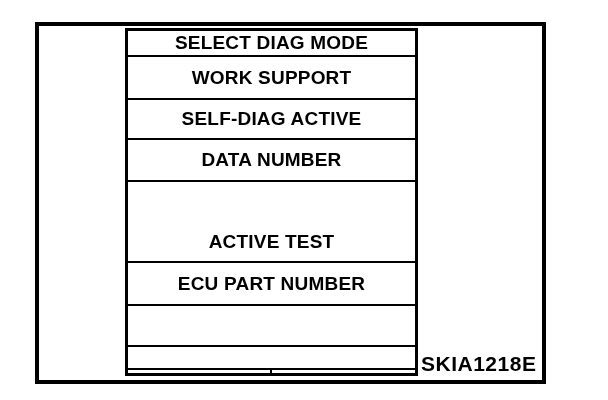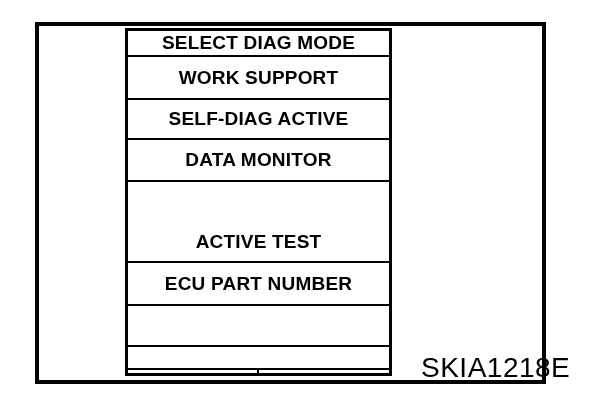--- a/index.html
+++ b/index.html
@@ -22,21 +22,21 @@
     width: 511px;
     height: 362px;
     border: 4px solid #000000;
     box-sizing: border-box;
     background: #ffffff;
   }
   .menu-table {
     position: absolute;
     left: 125px;
     top: 28px;
-    width: 267px;
+    width: 293px;
     height: 348px;
     border: 3px solid #000000;
     box-sizing: border-box;
     display: flex;
     flex-direction: column;
     background: #ffffff;
   }
   .menu-row {
     border-bottom: 2px solid #000000;
     display: flex;
@@ -69,40 +69,40 @@
     border-right: 2px solid #000000;
     box-sizing: border-box;
   }
   .menu-row.split .cell-right {
     flex: 1;
   }
   .figure-code {
     position: absolute;
     left: 421px;
     top: 352px;
-    font-size: 28px;
-    font-weight: normal;
+    font-size: 21px;
+    font-weight: bold;
     letter-spacing: 0.5px;
     white-space: nowrap;
   }
 </style>
 </head>
 <body>
 
 <div class="page">
   <div class="outer-frame"></div>
 
   <div class="menu-table">
     <div class="menu-row row-h1">SELECT DIAG MODE</div>
 
     <div class="menu-row row-h2">WORK SUPPORT</div>
 
     <div class="menu-row row-h3">SELF-DIAG ACTIVE</div>
 
-    <div class="menu-row row-h4">DATA MONITOR</div>
+    <div class="menu-row row-h4">DATA NUMBER</div>
 
     <div class="menu-row row-h5">ACTIVE TEST</div>
 
     <div class="menu-row row-h6">ECU PART NUMBER</div>
 
     <div class="menu-row row-h7"></div>
 
     <div class="menu-row row-h8"></div>
 
     <div class="menu-row split">

